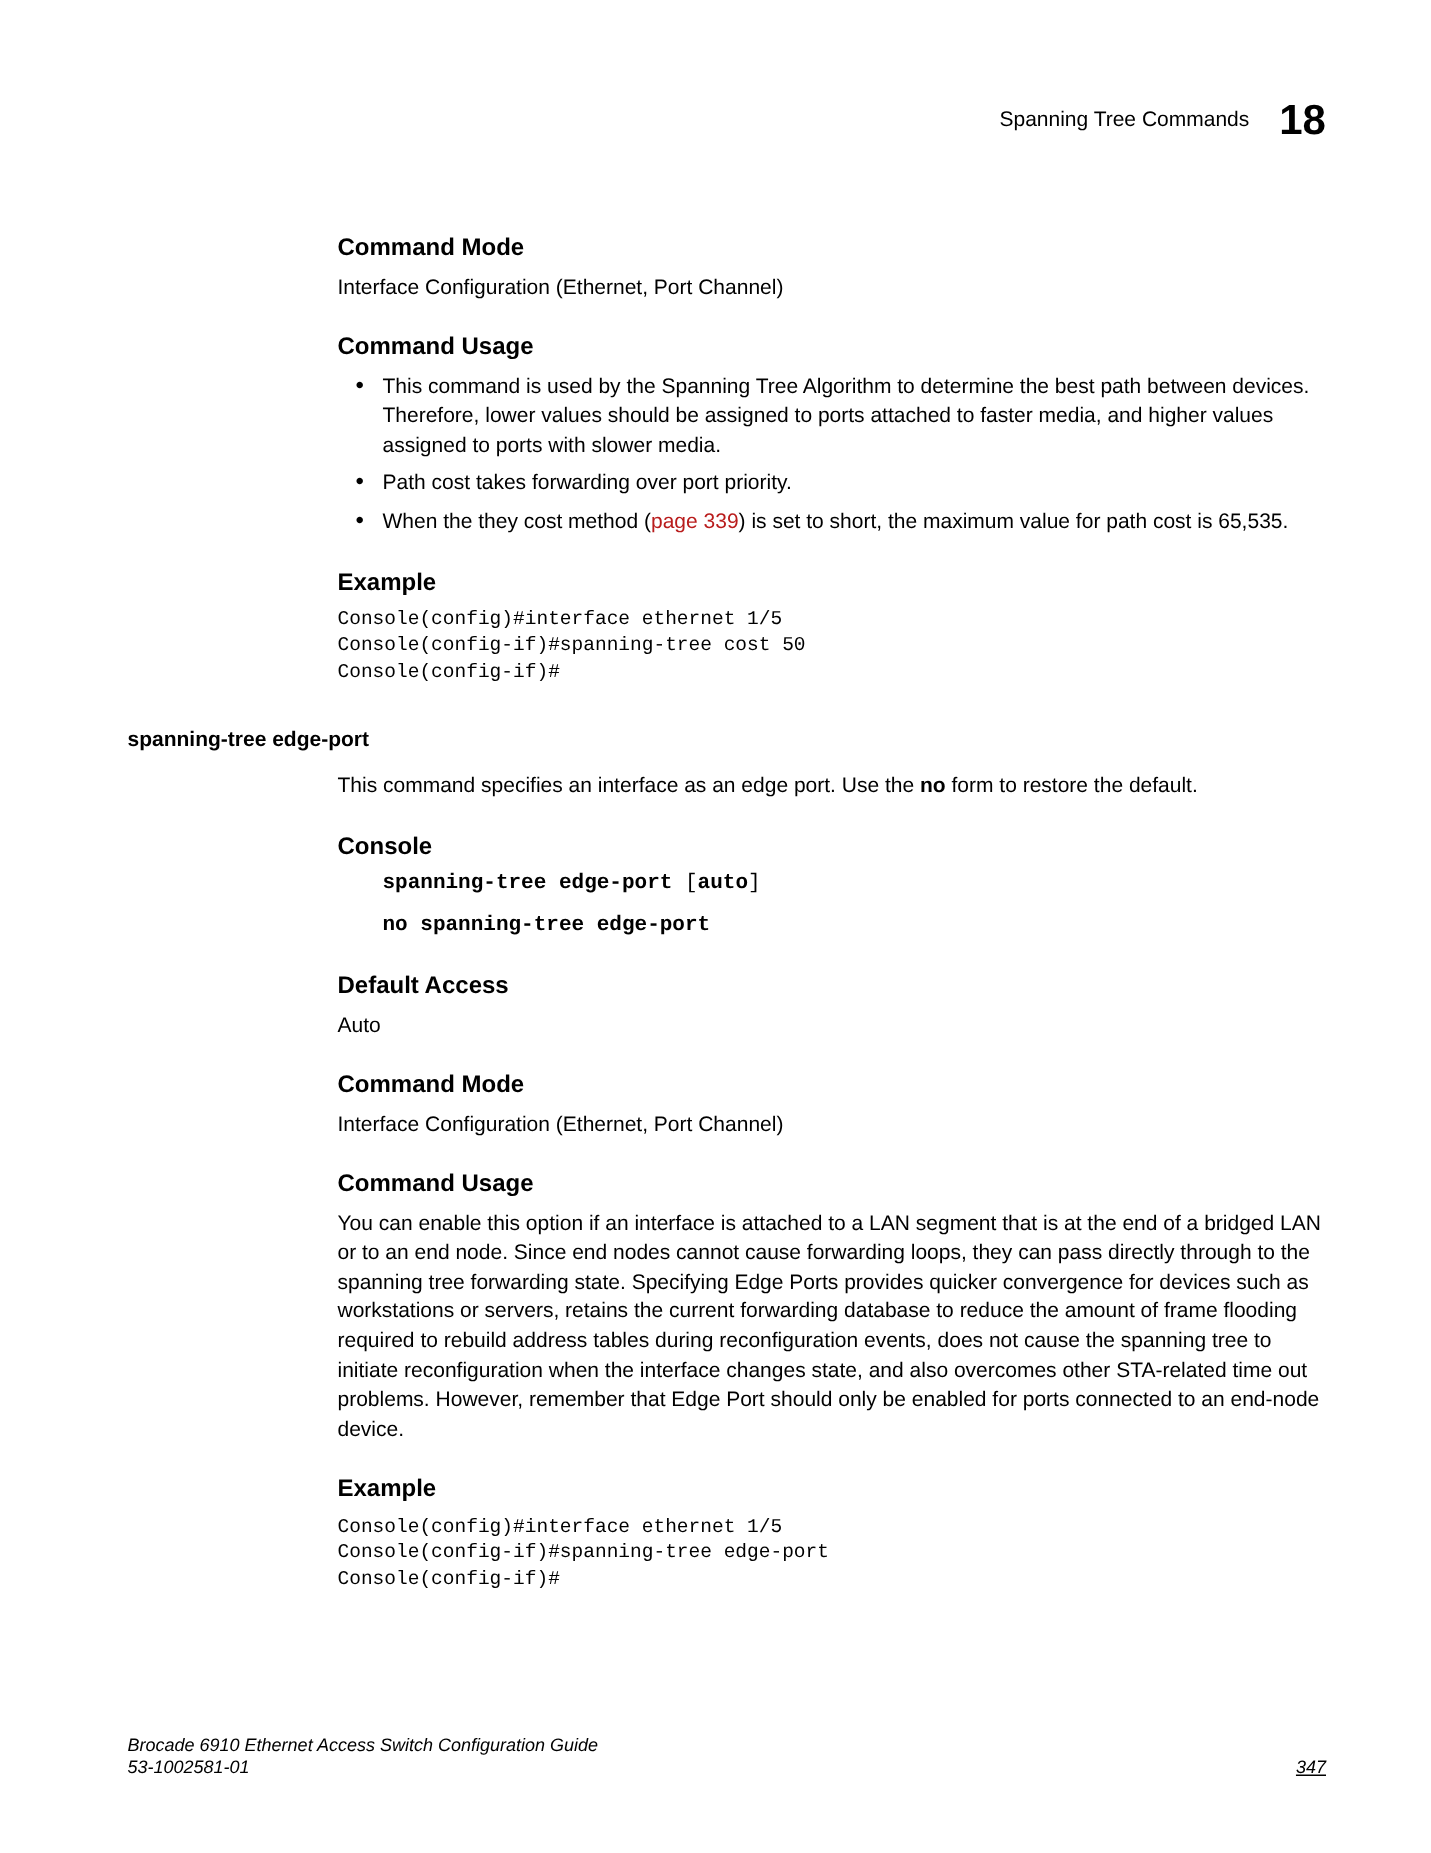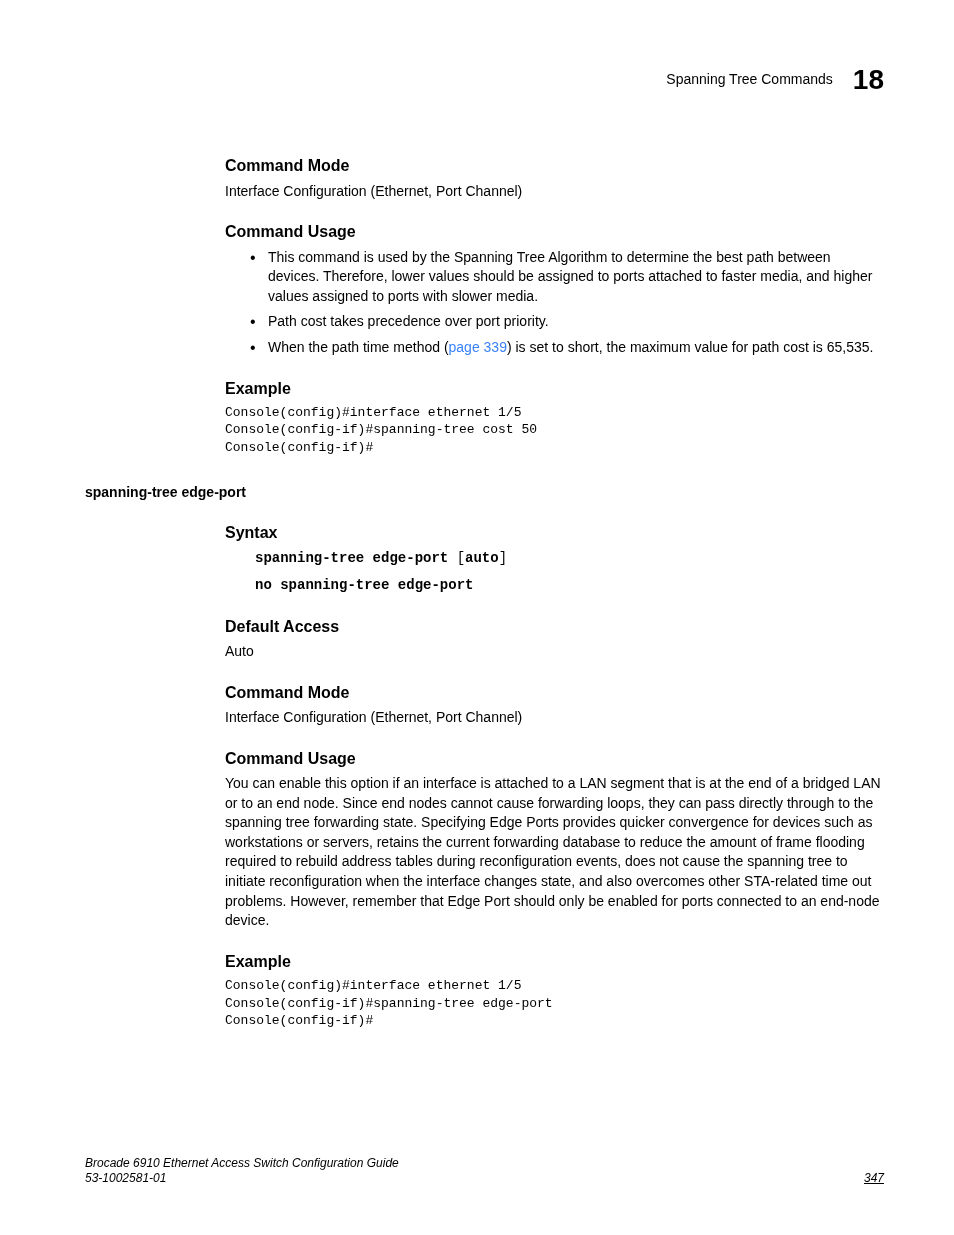--- a/index.html
+++ b/index.html
@@ -48,21 +48,20 @@
   .indent-2 { margin-left: 60px; }
   ul.bullets {
     list-style: none;
     margin-left: 30px;
     margin-bottom: 4px;
   }
   ul.bullets li {
     position: relative;
     margin-bottom: 6px;
     padding-left: 0;
-    margin-left: 13px;
   }
   ul.bullets li::before {
     content: "•";
     position: absolute;
     left: -18px;
     font-size: 16px;
     top: -1px;
   }
   .code-block {
     font-family: "Courier New", monospace;
@@ -73,21 +72,21 @@
     line-height: 1.35;
   }
   .command-title {
     font-weight: bold;
     font-size: 14px;
     margin-top: 26px;
     margin-bottom: 12px;
     margin-left: 0;
   }
   .bold { font-weight: bold; }
-  .link { color: #3b82f6; }
+  .link { color: #b91c1c; }
   .footer {
     position: absolute;
     bottom: 48px;
     left: 85px;
     right: 70px;
     display: flex;
     justify-content: space-between;
     align-items: flex-end;
     font-style: italic;
     font-size: 12px;
@@ -104,35 +103,36 @@
     <span class="chapter-number">18</span>
   </div>
 
   <div class="content">
     <div class="section-heading first">Command Mode</div>
     <div class="body-text">Interface Configuration (Ethernet, Port Channel)</div>
 
     <div class="section-heading">Command Usage</div>
     <ul class="bullets">
       <li>This command is used by the Spanning Tree Algorithm to determine the best path between devices. Therefore, lower values should be assigned to ports attached to faster media, and higher values assigned to ports with slower media.</li>
-      <li>Path cost takes precedence over port priority.</li>
-      <li><span>When the path time method (</span><span class="link">page 339</span><span>) is set to short, the maximum value for path cost is 65,535.</span></li>
+      <li>Path cost takes forwarding over port priority.</li>
+      <li><span>When the they cost method (</span><span class="link">page 339</span><span>) is set to short, the maximum value for path cost is 65,535.</span></li>
     </ul>
 
     <div class="section-heading">Example</div>
     <div class="code-block">Console(config)#interface ethernet 1/5
 Console(config-if)#spanning-tree cost 50
 Console(config-if)#</div>
   </div>
 
   <div class="command-title">spanning-tree edge-port</div>
 
   <div class="content">
+    <div class="body-text"><span>This command specifies an interface as an edge port. Use the </span><span class="bold">no</span><span> form to restore the default.</span></div>
 
-    <div class="section-heading">Syntax</div>
+    <div class="section-heading">Console</div>
     <div class="body-text indent-1"><span class="bold">spanning-tree edge-port</span><span> [</span><span class="bold">auto</span><span>]</span></div>
     <div class="body-text indent-1 bold" style="margin-top:8px;">no spanning-tree edge-port</div>
 
     <div class="section-heading">Default Access</div>
     <div class="body-text">Auto</div>
 
     <div class="section-heading">Command Mode</div>
     <div class="body-text">Interface Configuration (Ethernet, Port Channel)</div>
 
     <div class="section-heading">Command Usage</div>

